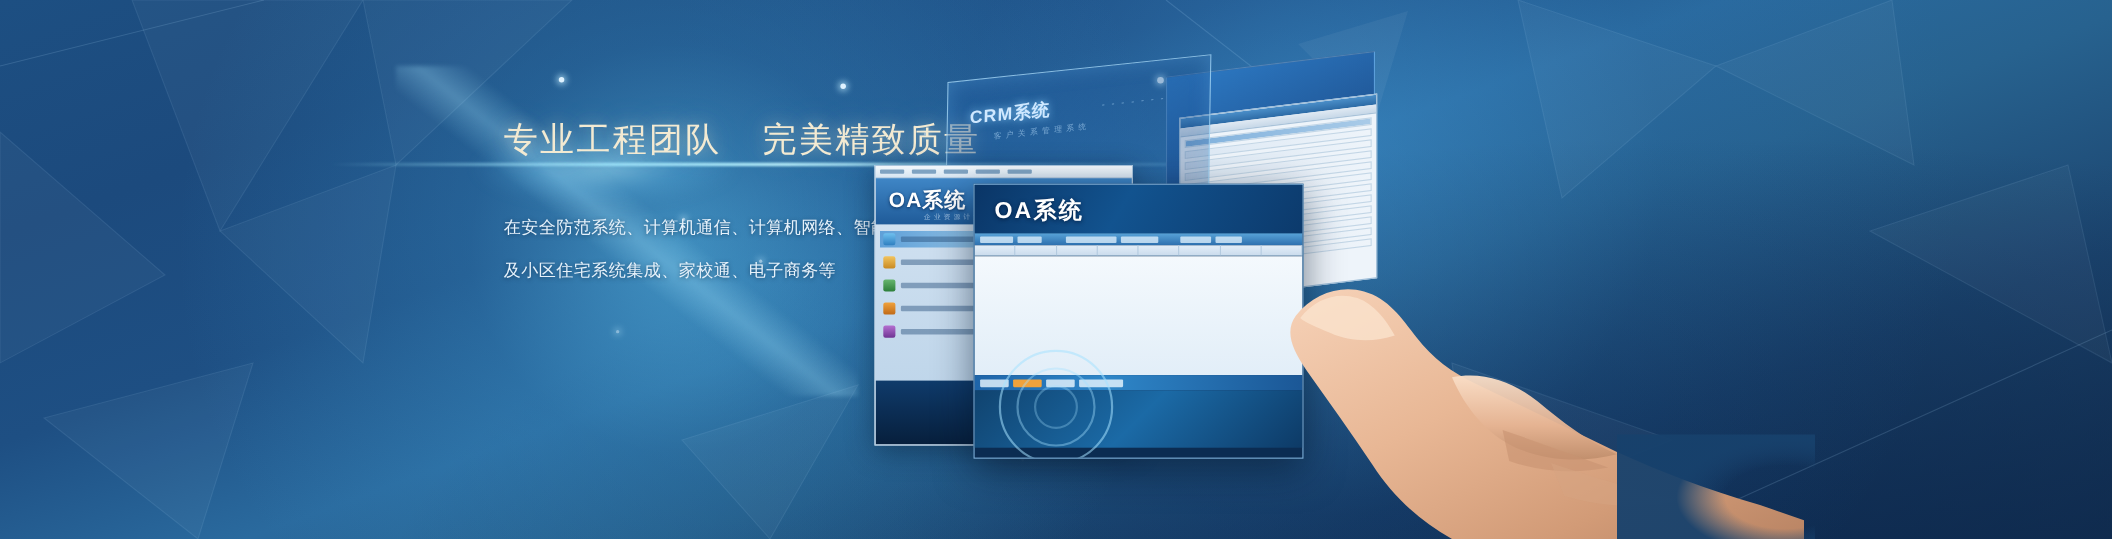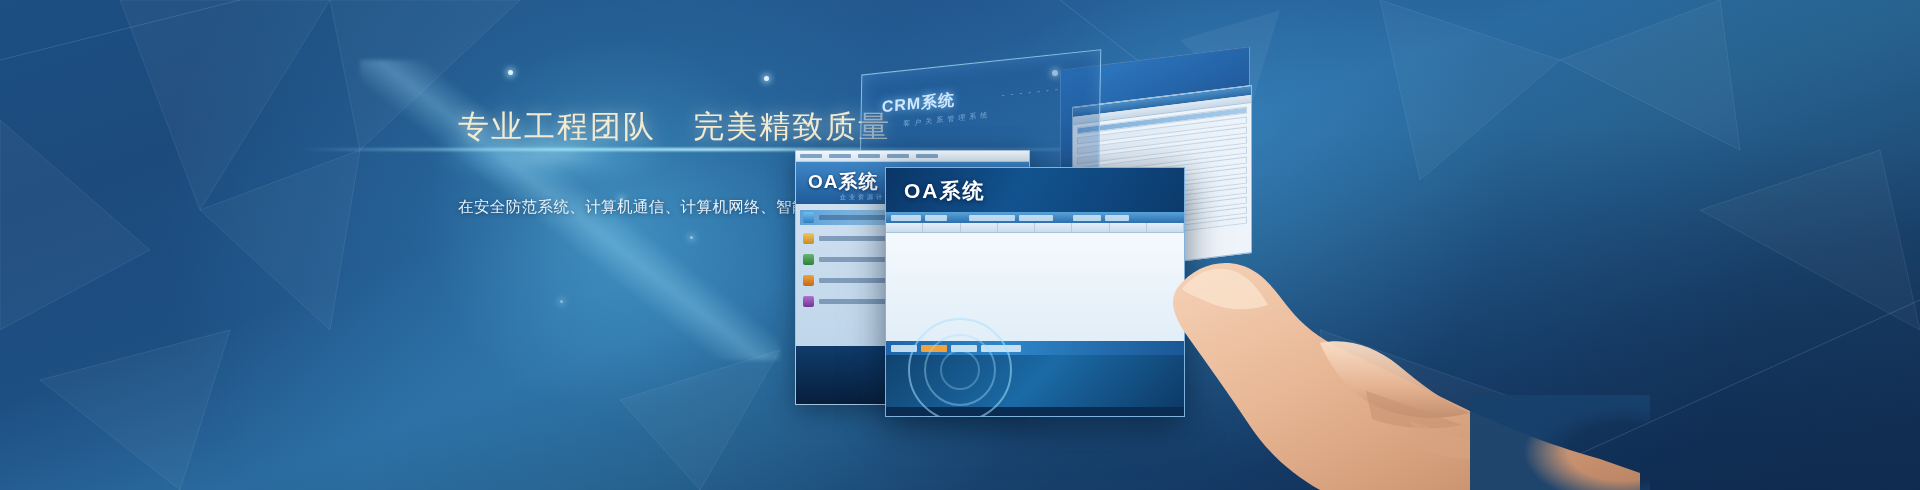--- a/index.html
+++ b/index.html
@@ -219,20 +219,21 @@
   <div class="dot" style="left:560px;top:300px;width:3px;height:3px;opacity:.5;"></div>
 
   <div class="copy">
     <div class="headline">
       <span>专业工程团队</span>
       <span class="gap"></span>
       <span>完美精致质量</span>
     </div>
     <div class="para">
       <p>在安全防范系统、计算机通信、计算机网络、智能大厦</p>
+      <p>及小区住宅系统集成、家校通、电子商务等</p>
     </div>
   </div>
 
   <div class="screens">
 
     <div class="rscreen">
       <div class="eps">EPS</div>
       <div class="pane"></div>
       <div class="orb"></div>
       <div class="ham">HAN</div>

